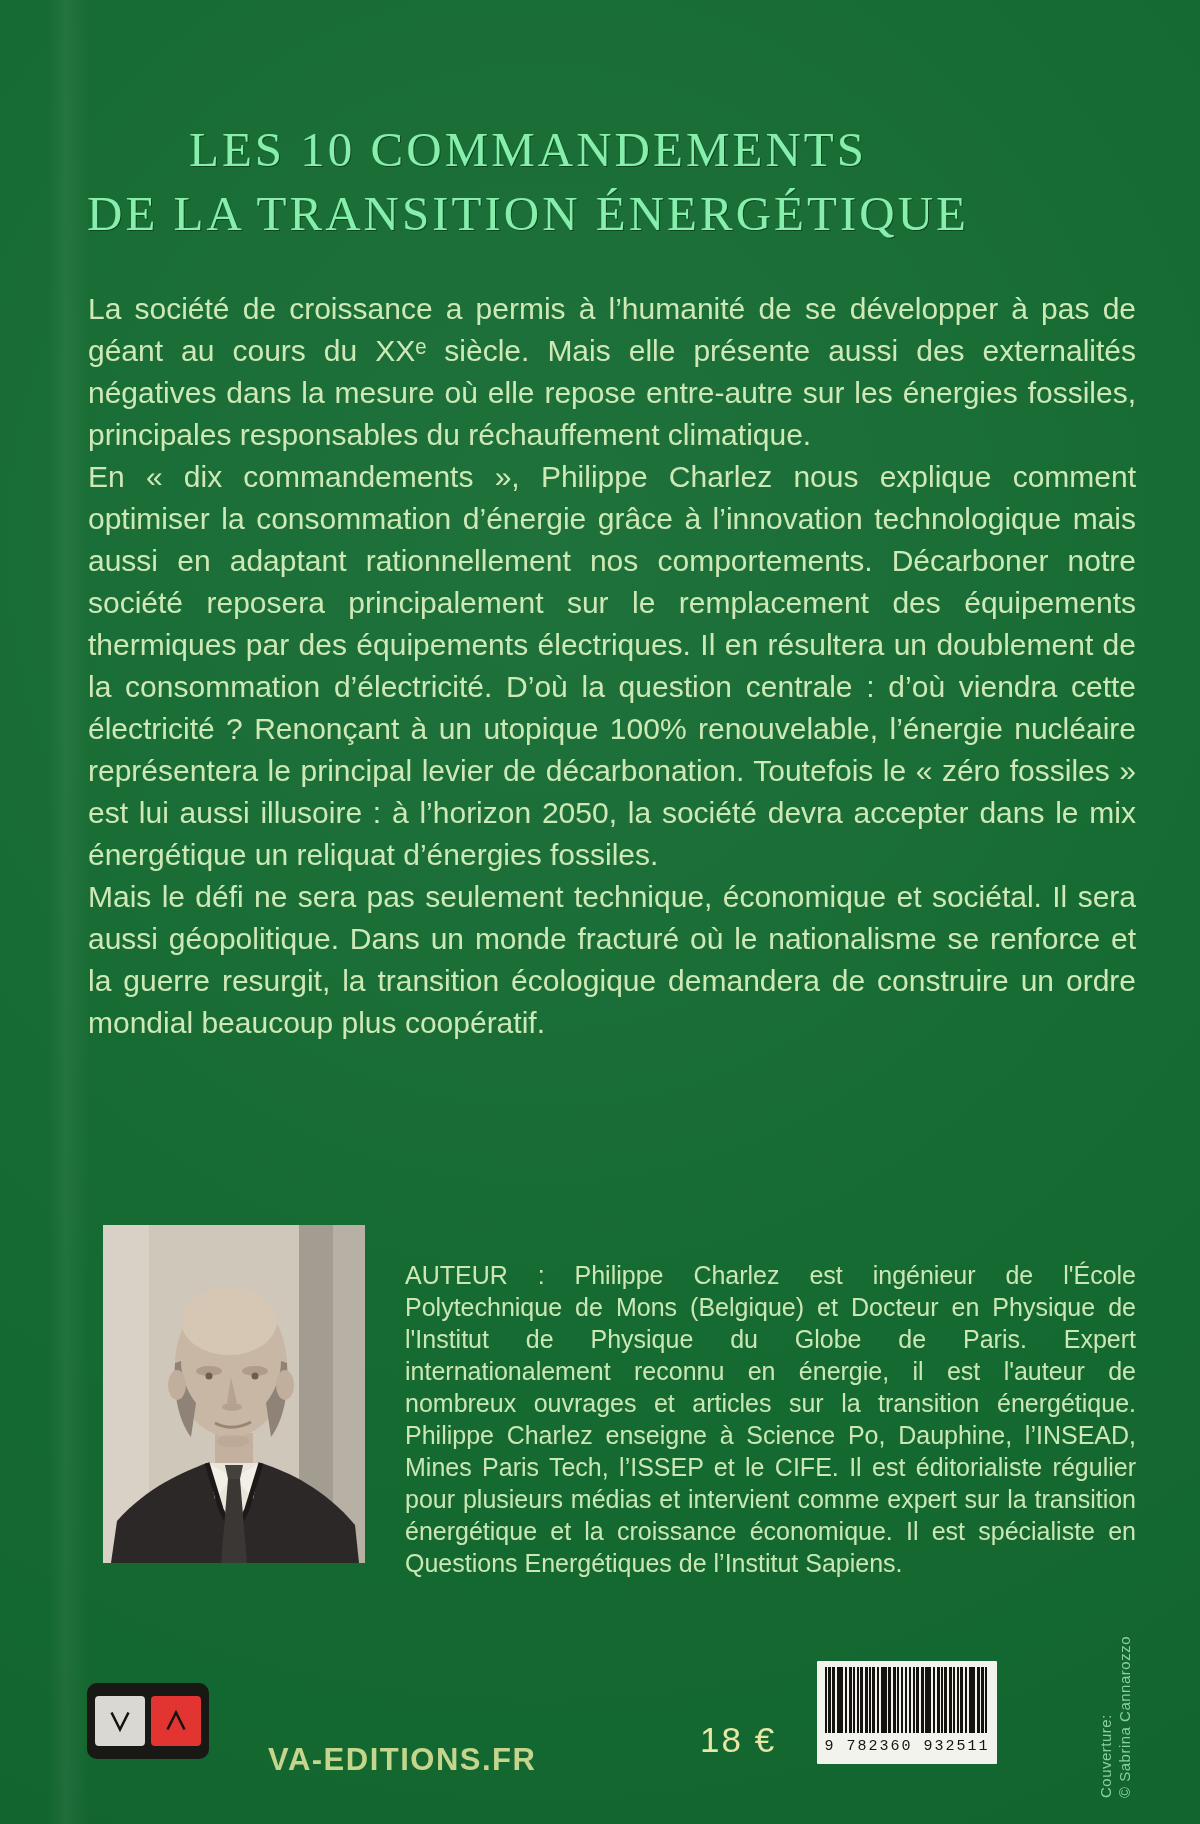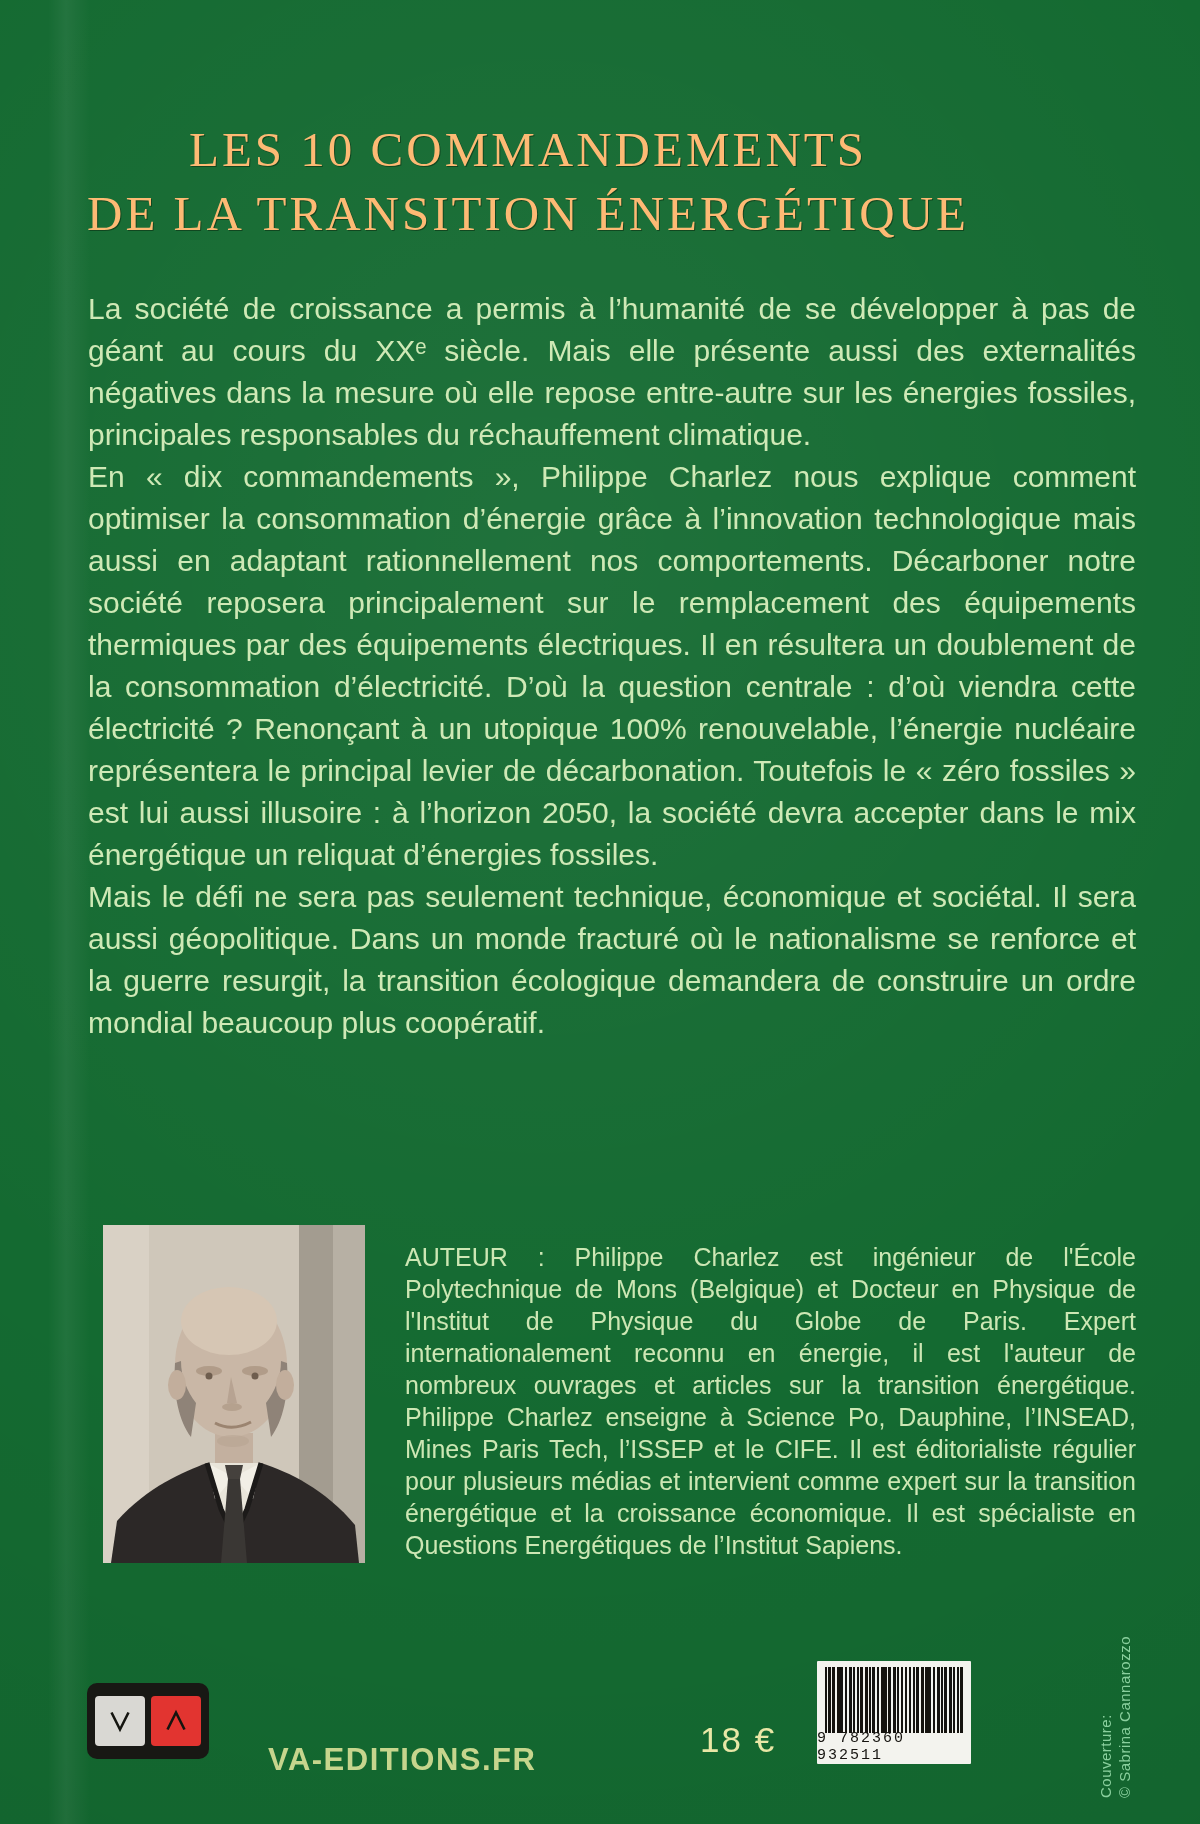--- a/index.html
+++ b/index.html
@@ -11,53 +11,53 @@
   .cover::before{
     content:"";position:absolute;inset:0;pointer-events:none;
     background:
       radial-gradient(130% 90% at 45% 30%, rgba(255,255,255,0.05) 0%, rgba(0,0,0,0) 55%, rgba(0,0,0,0.07) 100%),
       linear-gradient(90deg, rgba(255,255,255,0) 4%, rgba(255,255,255,0.06) 5.5%, rgba(255,255,255,0) 7.5%);
   }
   .title{
     position:absolute;top:118px;left:0;width:1056px;text-align:center;
     font-family:"Liberation Serif",serif;
     font-size:49px;line-height:64px;letter-spacing:3px;
-    color:#fdba74;text-shadow:1px 1px 0 rgba(10,40,15,0.55);
+    color:#86efac;text-shadow:1px 1px 0 rgba(10,40,15,0.55);
   }
   .synopsis{
     position:absolute;top:288px;left:88px;width:1048px;
     color:#cfe9b6;font-size:30px;line-height:42px;
     text-align:justify;text-justify:inter-word;
   }
   .synopsis p{margin:0;}
   .author-row{position:absolute;top:1225px;left:103px;width:1033px;display:flex;}
   .photo{flex:0 0 262px;width:262px;height:338px;}
   .author-text{
-    flex:1;margin:16px 0 0 40px;
+    flex:1;margin:34px 0 0 40px;
     color:#cde7b4;font-size:25px;line-height:32px;
     text-align:justify;text-justify:inter-word;
   }
   .logo{
     position:absolute;left:87px;top:1683px;width:122px;height:76px;
     background:#181814;border-radius:10px;
     display:flex;align-items:center;justify-content:center;gap:6px;
   }
   .logo-sq{width:50px;height:50px;border-radius:4px;display:flex;align-items:center;justify-content:center;}
   .logo-v{background:#d9d8d3;}
   .logo-a{background:#e23430;}
   .website{
     position:absolute;left:268px;top:1710px;
     font-size:31px;font-weight:bold;letter-spacing:1.5px;color:#c6d58d;margin-top:32px;
   }
   .price{
     position:absolute;left:700px;top:1720px;
     font-size:35px;color:#e9e7a6;letter-spacing:2px;text-align:right;
   }
   .barcode{
-    position:absolute;left:817px;top:1661px;width:154px;height:103px;
+    position:absolute;left:817px;top:1661px;width:180px;height:103px;
     background:#f3f3ee;display:flex;flex-direction:column;border-radius:1px;
   }
   .bars{
     margin:6px 8px 0;height:66px;
     background:
       repeating-linear-gradient(90deg,#15130f 0 2px,transparent 2px 4px),
       repeating-linear-gradient(90deg,#15130f 0 1px,transparent 1px 7px),
       repeating-linear-gradient(90deg,transparent 0 3px,#15130f 3px 5px,transparent 5px 11px);
   }
   .digits{

